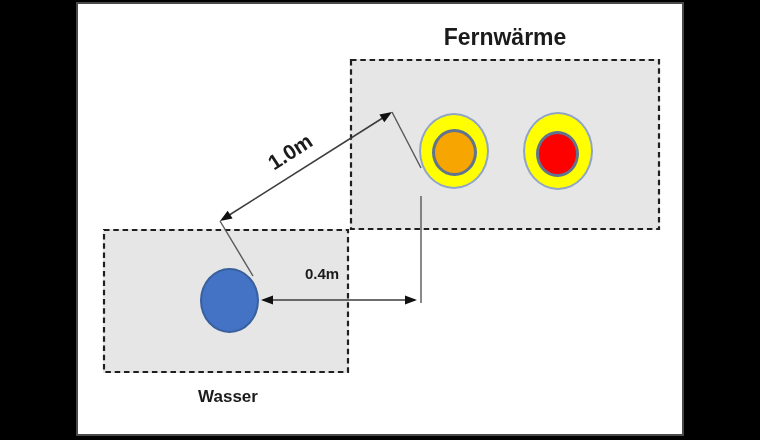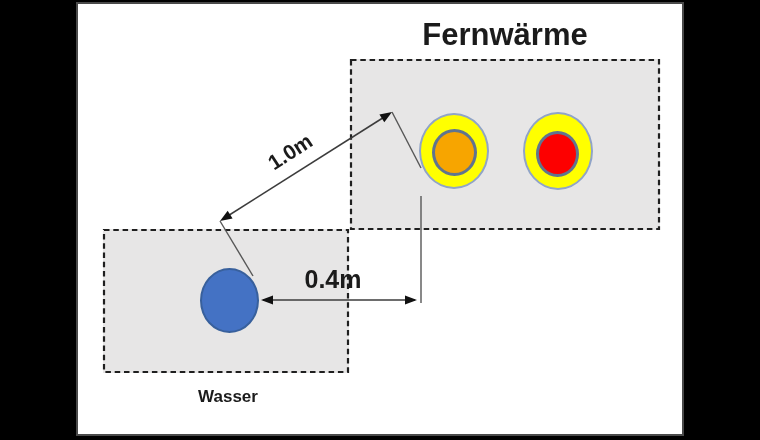--- a/index.html
+++ b/index.html
@@ -20,23 +20,23 @@
   #pipe-orange-outer{left:419px;top:113px;width:70px;height:76px;background:#ffff00;border:2px solid #90a4c8;}
   #pipe-orange-inner{left:432px;top:129px;width:45px;height:47px;background:#f7a500;border:3px solid #60748f;}
   #pipe-red-outer{left:523px;top:112px;width:70px;height:78px;background:#ffff00;border:2px solid #90a4c8;}
   #pipe-red-inner{left:536px;top:131px;width:43px;height:46px;background:#fd0000;border:3px solid #60748f;}
   #pipe-water{left:200px;top:268px;width:59px;height:65px;background:#4472c4;border:2px solid #38609c;}
   #overlay{position:absolute;left:0;top:0;width:760px;height:440px;pointer-events:none;}
   .lbl{
     position:absolute;color:#1b1b1b;text-align:center;white-space:nowrap;
     font-weight:600;line-height:1.1;
   }
-  #label-fernwaerme{left:350px;top:18px;width:310px;font-size:31px;}
+  #label-fernwaerme{left:350px;top:25px;width:310px;font-size:23px;}
   #label-wasser{left:103px;top:388px;width:250px;font-size:17px;}
-  #label-dim-horizontal{left:299px;top:266px;width:68px;font-size:25px;}
+  #label-dim-horizontal{left:288px;top:266px;width:68px;font-size:15px;}
   #label-dim-diagonal{
     left:254px;top:140px;width:72px;font-size:21px;
     transform:rotate(-33deg);transform-origin:50% 50%;
   }
 </style>
 </head>
 <body>
 
 <div id="stage">
   <div class="canvas"></div>

